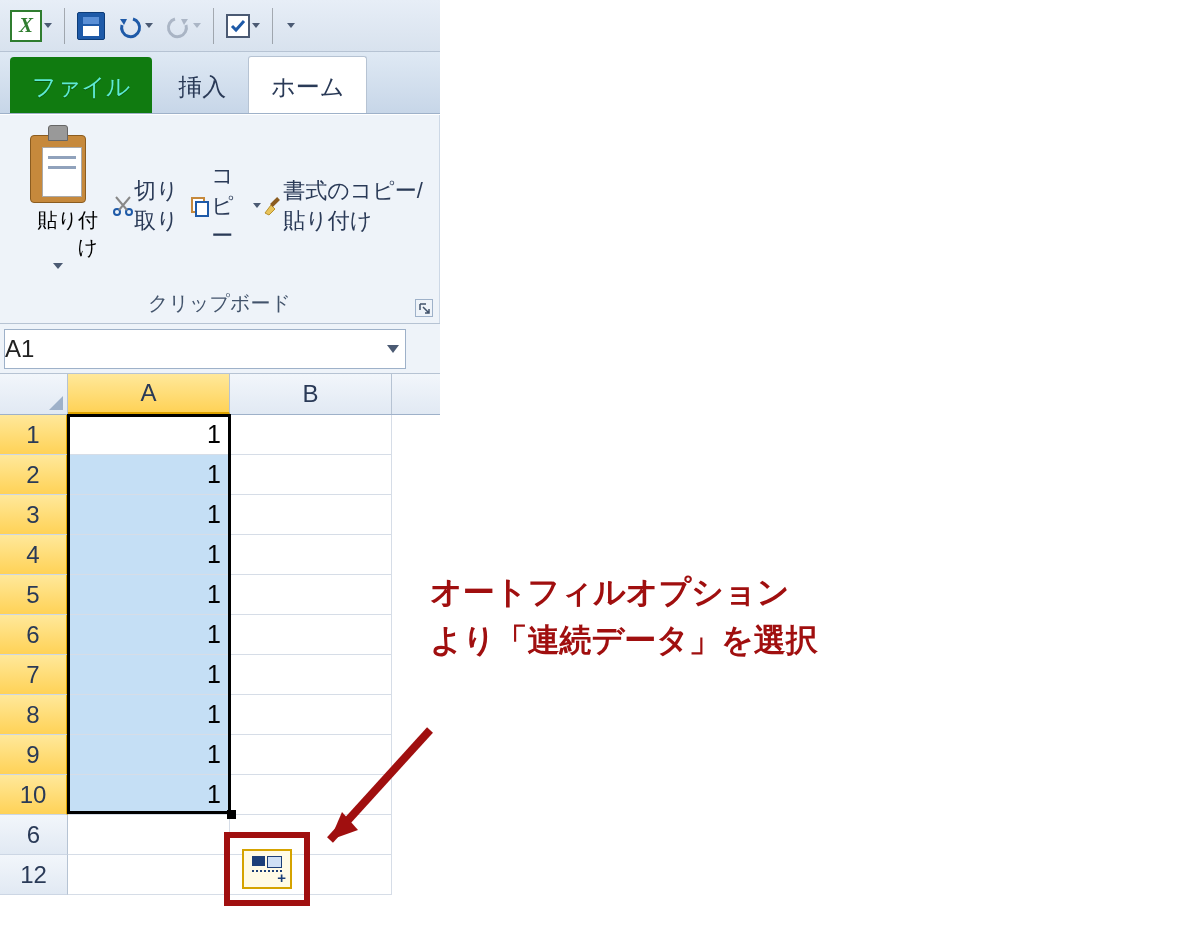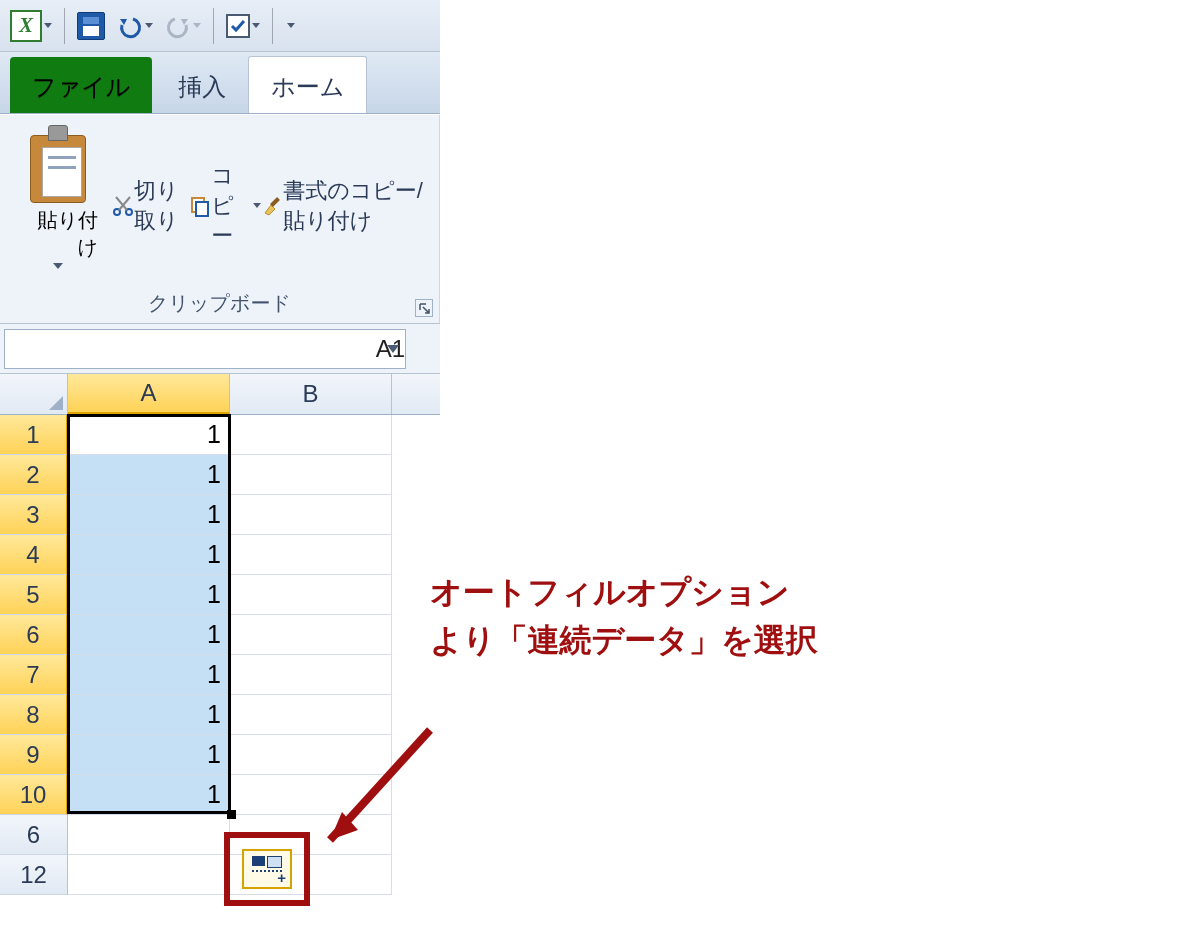--- a/index.html
+++ b/index.html
@@ -71,21 +71,21 @@
     padding-left: 10px;
   }
   .tab {
     padding: 14px 22px 10px 22px;
     font-size: 24px;
     color: #2a3a57;
     position: relative;
   }
   .tab.file {
     background: #107b10;
-    color: #000000;
+    color: #5eead4;
     border-top-left-radius: 4px;
     border-top-right-radius: 4px;
     text-shadow: 0 1px 0 rgba(0,0,0,0.3);
     margin-right: 4px;
   }
   .tab.active {
     background: #fff;
     border: 1px solid #b6c3d3; border-bottom: none;
     border-top-left-radius: 3px; border-top-right-radius: 3px;
   }
@@ -156,21 +156,21 @@
   
   .formula-bar-row {
     display:flex; align-items:center;
     width: 440px; height: 50px;
     background: #eef3f9;
     border-bottom: 1px solid #b6c3d3;
   }
   .name-box {
     flex:1; height: 40px; margin: 4px;
     background:#fff; border:1px solid #9eb1c9;
-    display:flex; align-items:center; justify-content:flex-end;
+    display:flex; align-items:center; justify-content:flex-start;
     font-size: 24px; color:#222; position: relative;
   }
   .name-box .nb-dd {
     position:absolute; right:6px; top:50%; transform:translateY(-50%);
     width:0;height:0;border-left:6px solid transparent;border-right:6px solid transparent;border-top:8px solid #4b5a73;
   }
   .fx-area {
     width: 30px; height:40px; display:flex; align-items:center; justify-content:center;
   }
 

